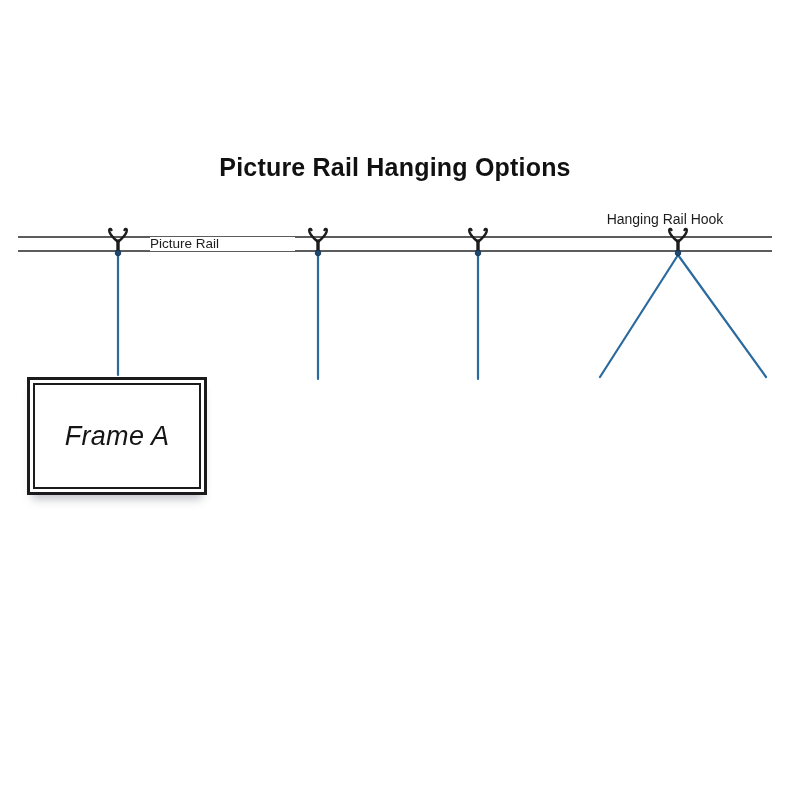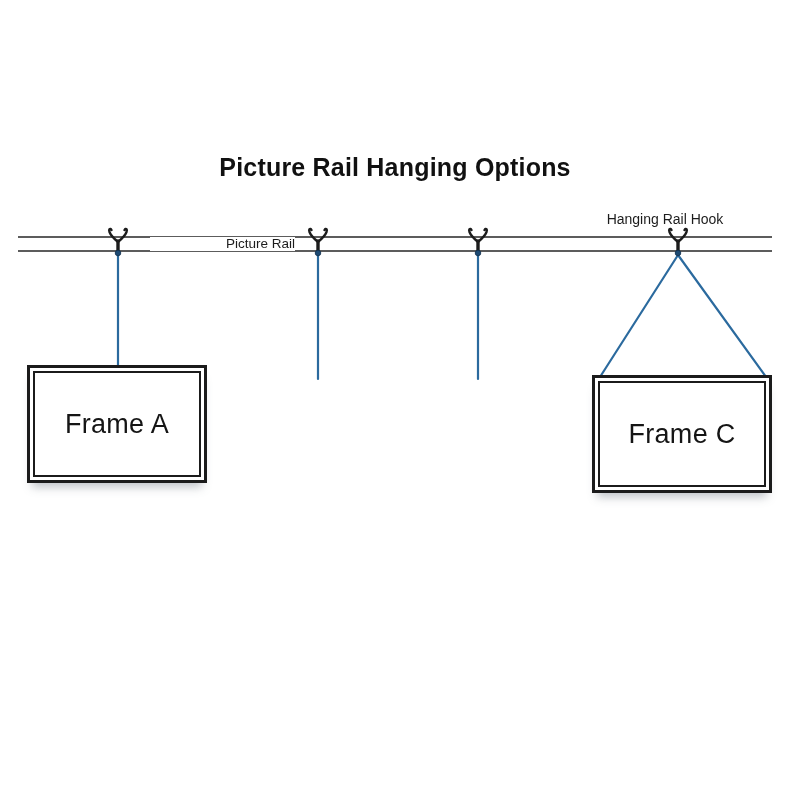--- a/index.html
+++ b/index.html
@@ -36,21 +36,21 @@
   }
   .rail-line.top { top: 236px; }
   .rail-line.bottom { top: 250px; }
   .rail-label {
     position: absolute;
     top: 237px;
     left: 150px;
     width: 145px;
     height: 14px;
     line-height: 14px;
-    text-align: right;
+    text-align: left;
     font-size: 13.5px;
     color: #1c1c1c;
     background: #ffffff;
   }
   .hook-label {
     position: absolute;
     top: 211px;
     left: 595px;
     width: 140px;
     text-align: center;
@@ -97,21 +97,21 @@
     border: 2px solid var(--frameBorder, #1b1b1b);
     display: flex;
     align-items: center;
     justify-content: center;
   }
   .frame-label {
     font-size: 27px;
     color: #151515;
     letter-spacing: 0.3px;
   }
-  #frame-a { left: 27px;  top: 365px; }
+  #frame-a { left: 27px;  top: 377px; font-style: italic; }
   #frame-b { left: 309px; top: 377px; }
   #frame-c { left: 592px; top: 375px; }
 </style>
 </head>
 <body>
 
 <div class="canvas">
 
   <div class="title">Picture Rail Hanging Options</div>
 
@@ -154,19 +154,14 @@
     </g>
   </svg>
 
   <div class="frame" id="frame-a">
     <div class="frame-inner">
       <span class="frame-label">Frame A</span>
     </div>
   </div>
 
 
-  <div class="frame" id="frame-c">
-    <div class="frame-inner">
-      <span class="frame-label">Frame C</span>
-    </div>
-  </div>
 
 </div>
 
 </body></html>

